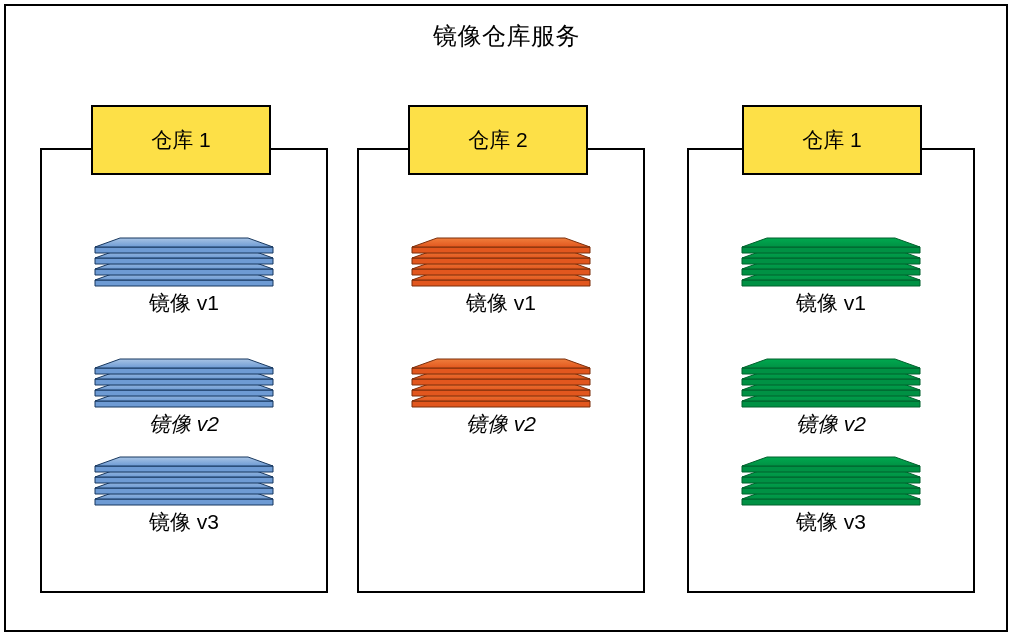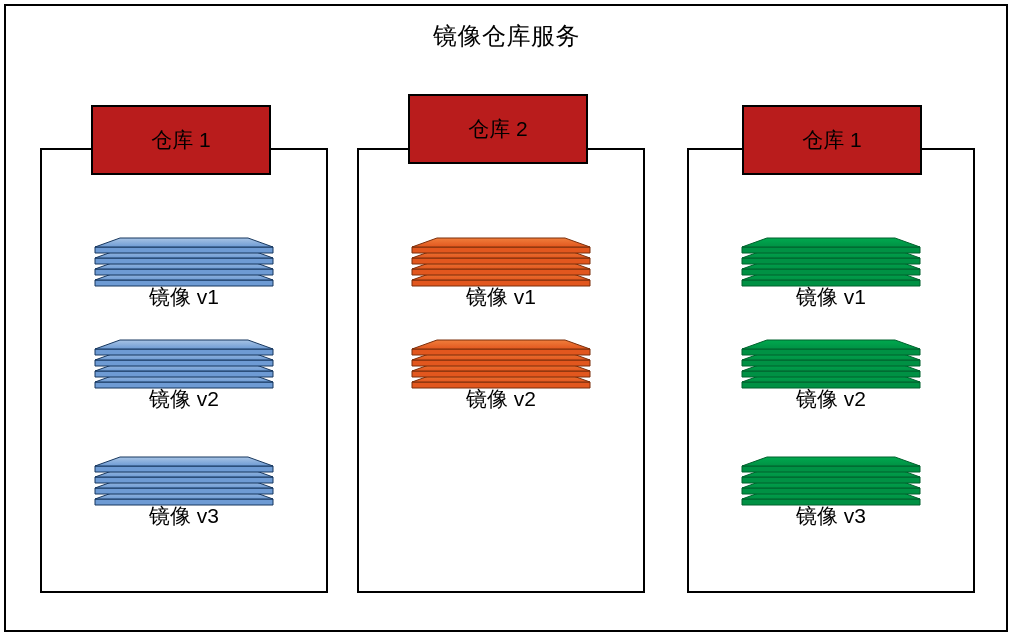--- a/index.html
+++ b/index.html
@@ -55,31 +55,31 @@
 
   .repo-1 { left: 40px;  top: 148px; width: 288px; height: 445px; }
   .repo-2 { left: 357px; top: 148px; width: 288px; height: 445px; }
   .repo-3 { left: 687px; top: 148px; width: 288px; height: 445px; }
 
   
   .repo-label {
     position: absolute;
     box-sizing: border-box;
     border: 2px solid #000000;
-    background: #b91c1c;
+    background: #fde047;
     height: 70px;
     display: flex;
     align-items: center;
     justify-content: center;
     font-size: 21px;
     color: #000000;
     z-index: 5;
   }
   .repo-label-1 { left: 91px;  top: 105px; width: 180px; }
-  .repo-label-2 { left: 408px; top: 94px; width: 180px; }
+  .repo-label-2 { left: 408px; top: 105px; width: 180px; }
   .repo-label-3 { left: 742px; top: 105px; width: 180px; }
 
   
   .image-group {
     position: absolute;
     width: 230px;
     z-index: 3;
   }
 
   .stack {
@@ -93,33 +93,33 @@
     display: block;
     width: 180px;
     height: 48px;
     overflow: visible;
   }
 
   .image-caption {
     text-align: center;
     font-size: 21px;
     color: #000000;
-    margin-top: 0;
+    margin-top: 6px;
     line-height: 1.2;
     white-space: pre;
   }
 
   
   .col-1 { left: 69px; }
   .col-2 { left: 386px; }
   .col-3 { left: 716px; }
 
   
   .row-1 { top: 236px; }
-  .row-2 { top: 338px; }
+  .row-2 { top: 357px; font-style: italic; }
   .row-3 { top: 455px; }
 </style>
 </head>
 <body>
 
 <div id="diagram-root">
 
   <div class="outer-frame"></div>
 
   <div class="service-title">镜像仓库服务</div>

